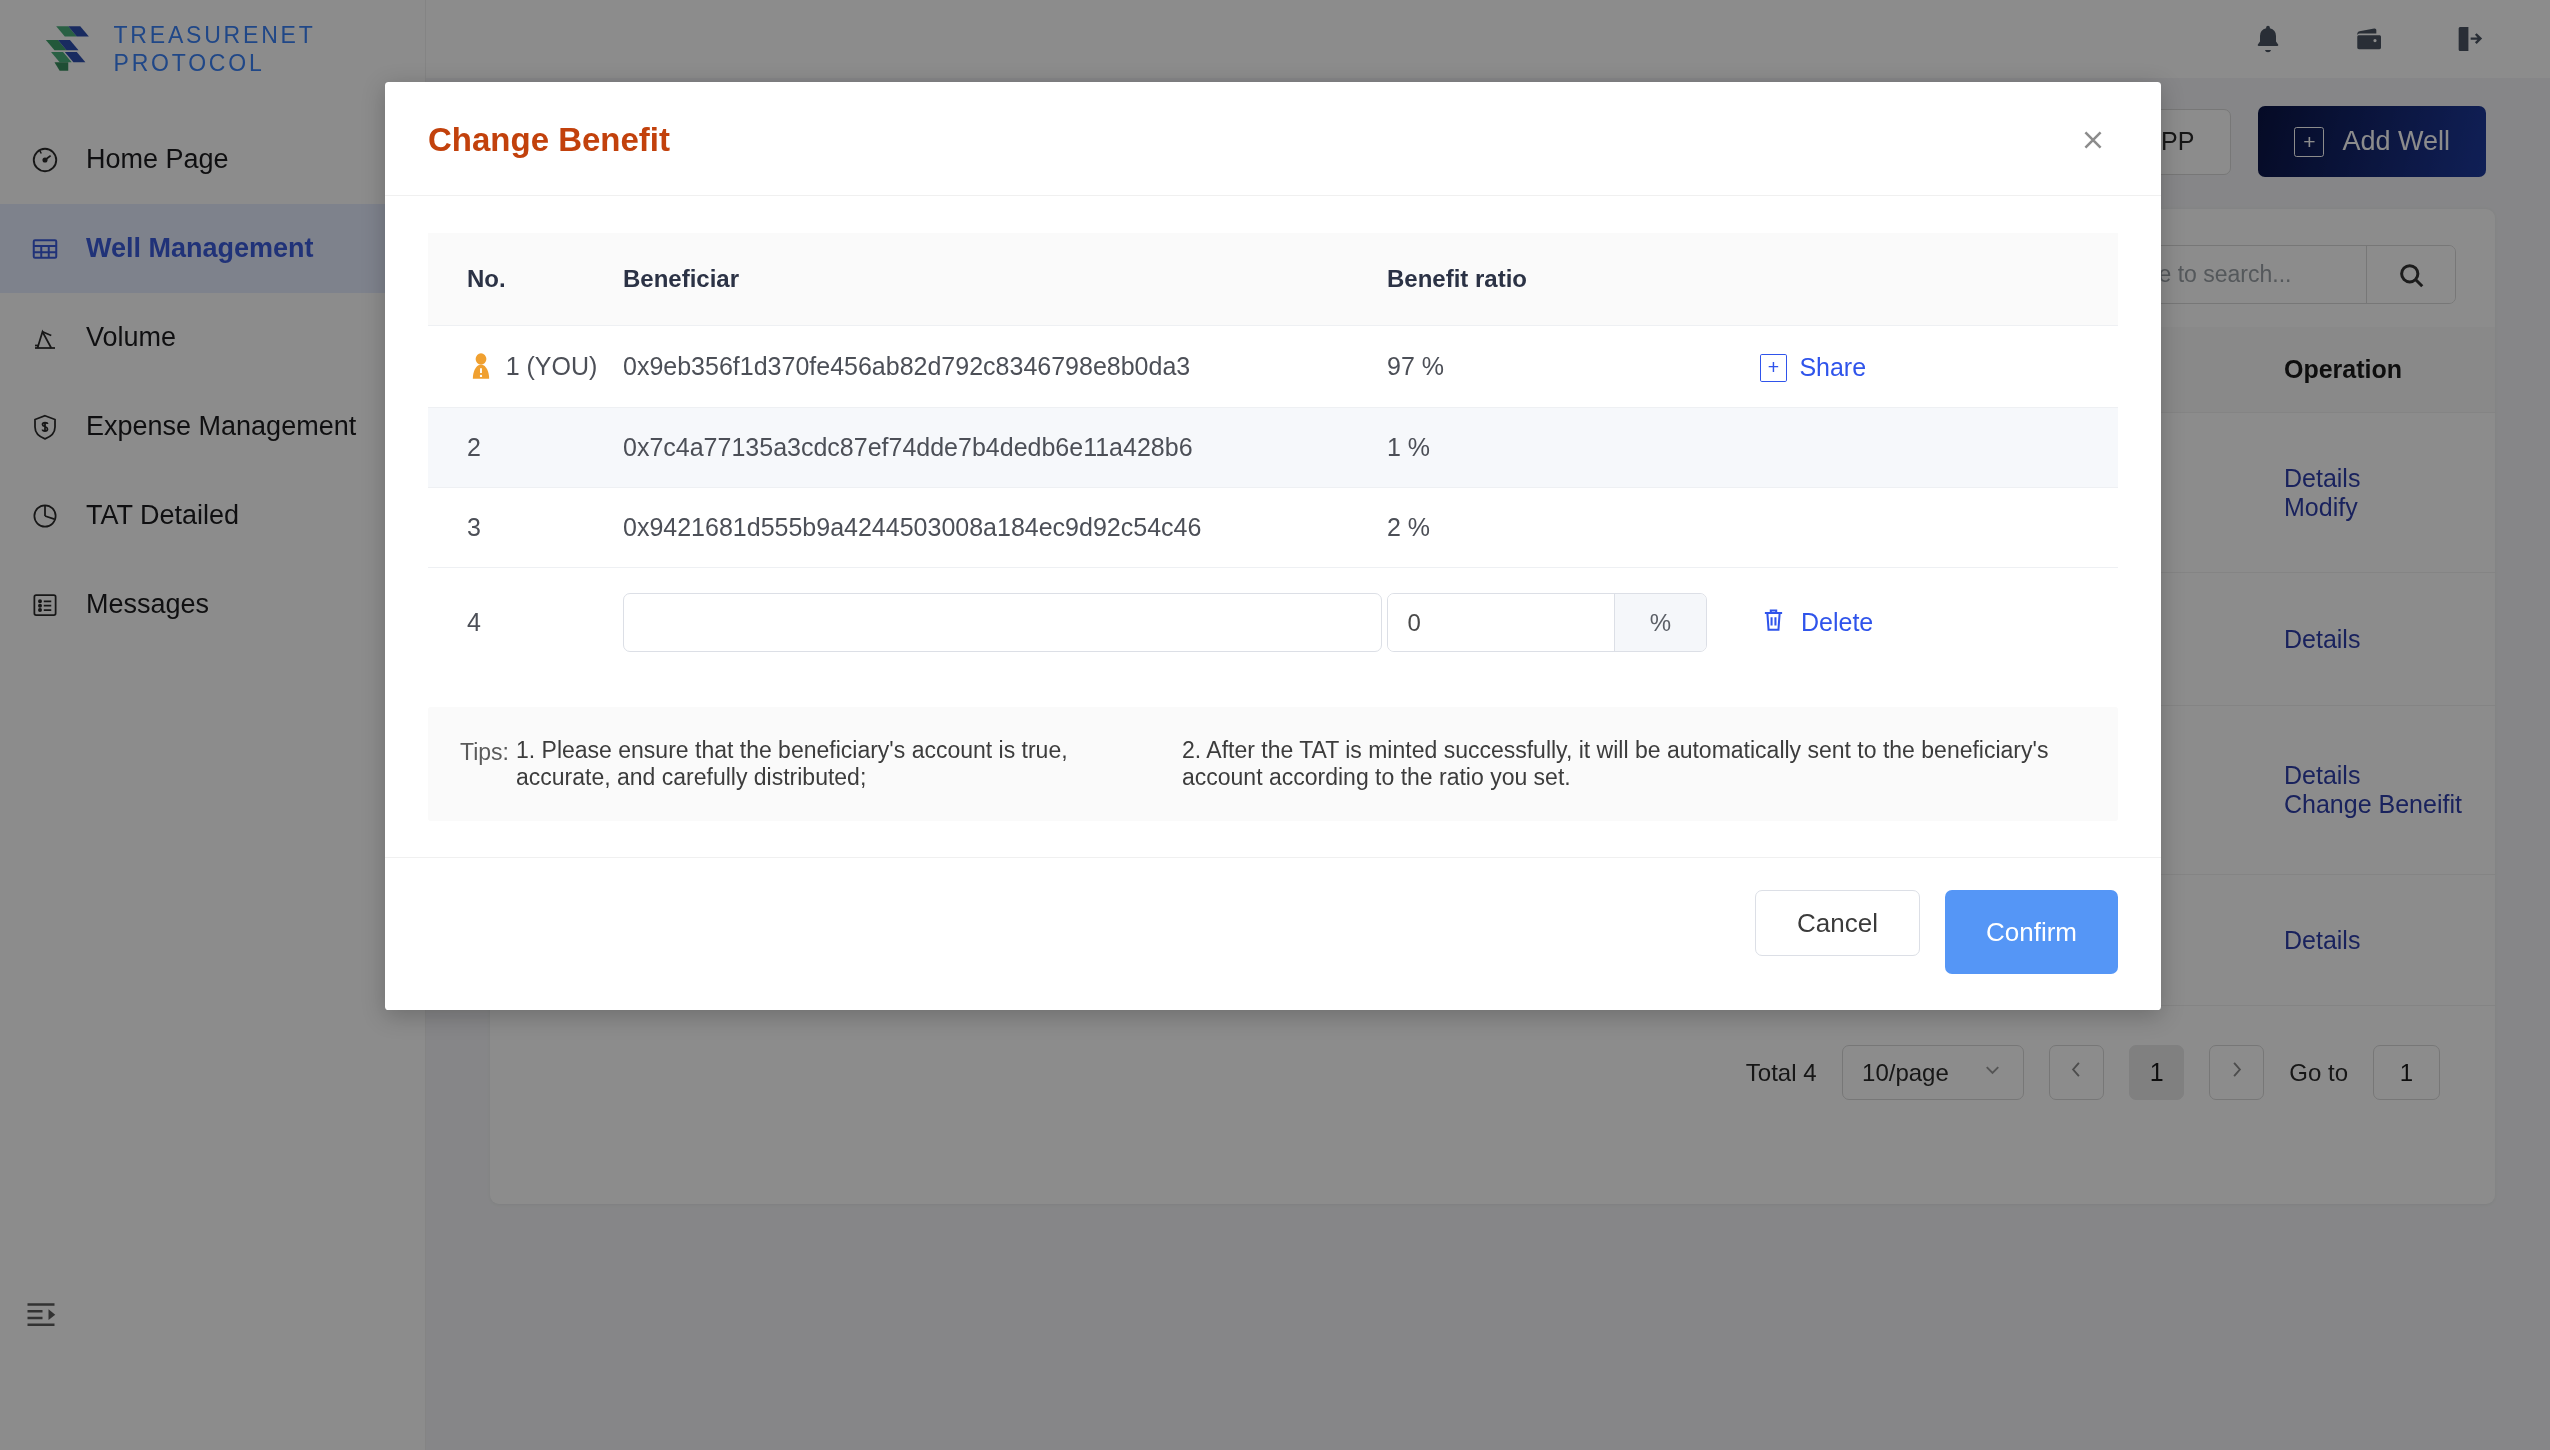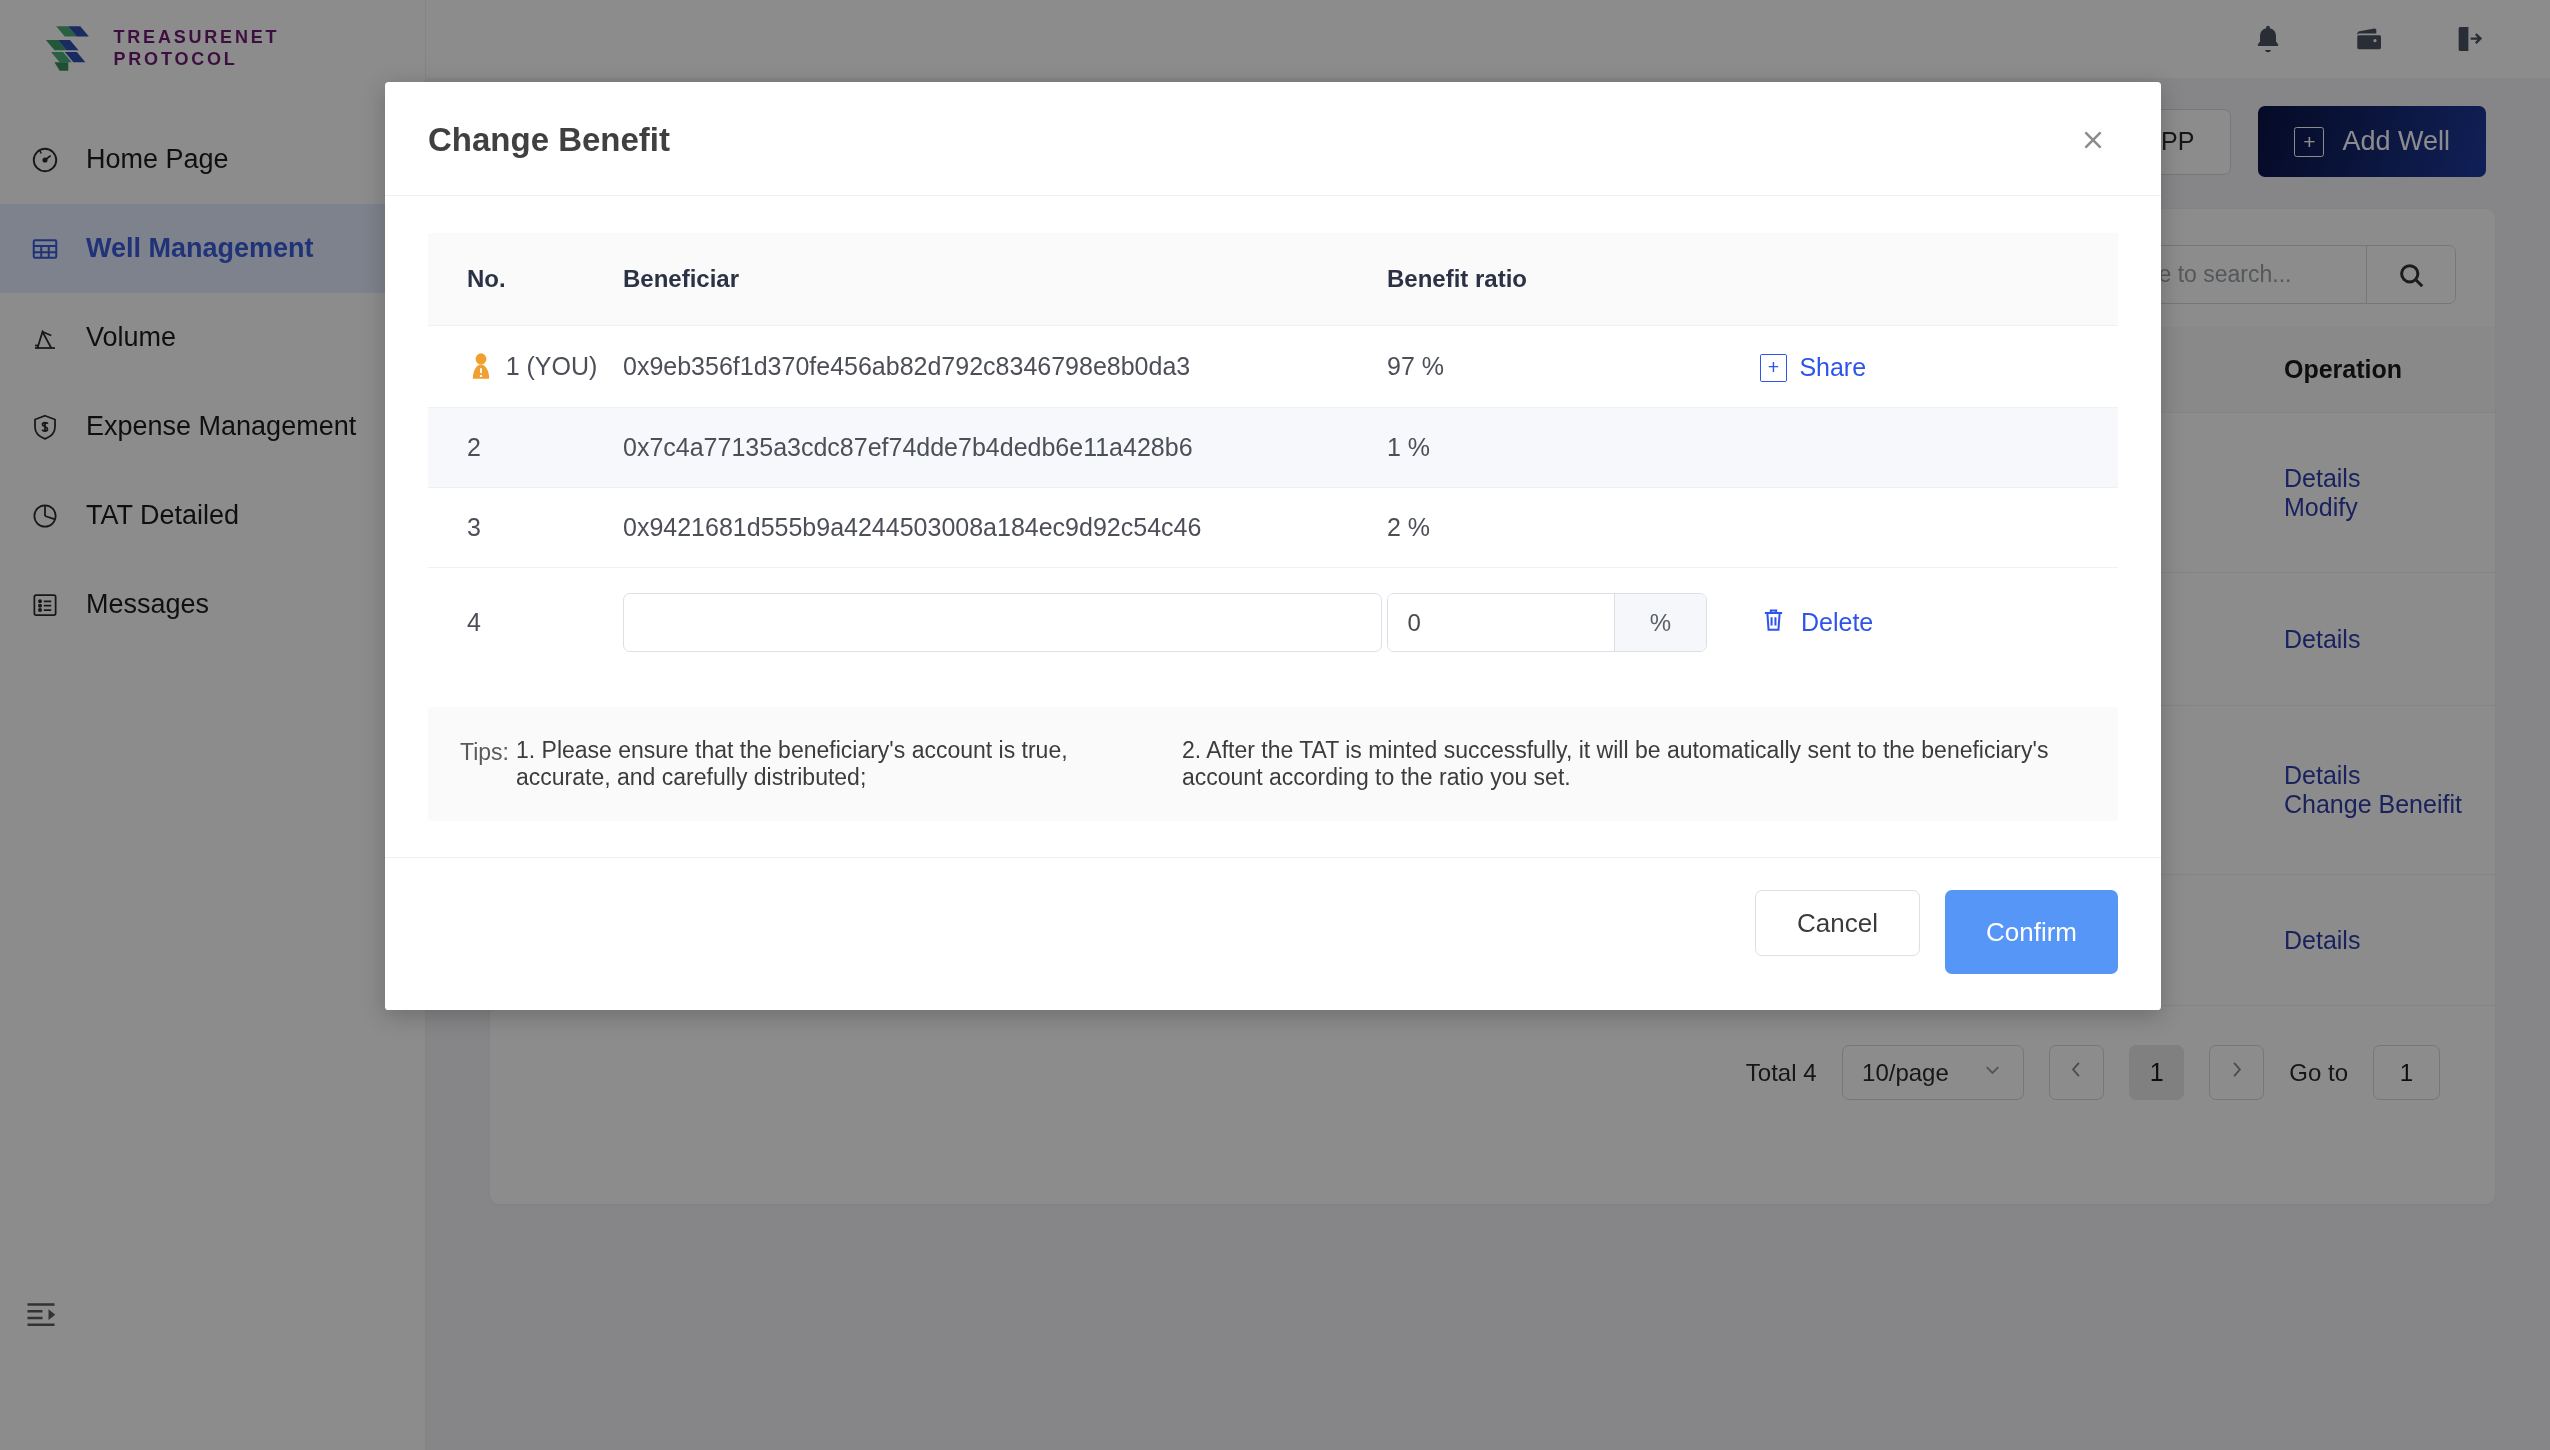--- a/index.html
+++ b/index.html
@@ -16,21 +16,21 @@
 
   
   .sidebar {
     width: 426px; flex: 0 0 426px; background: #ffffff;
     position: relative; border-right: 0.9px solid #f0f0f0;
   }
   .logo-wrap { display: flex; align-items: center; gap: 19.5px; padding: 19.5px 0 0 39px; height: 78px; }
   .logo-mark { width: 55px; height: 55px; flex: 0 0 55px; }
   .logo-text { display: flex; flex-direction: column; line-height: 1.22; }
   .logo-text span {
-    font-size: 18px; letter-spacing: 2.8px; font-weight: 700; color: #701a75;
+    font-size: 23px; letter-spacing: 2.8px; font-weight: 400; color: #3b82f6;
   }
   .nav { margin-top: 37px; }
   .nav-item {
     display: flex; align-items: center; gap: 23px;
     height: 89px; padding-left: 27px; cursor: pointer;
     font-size: 27px; color: #1d1d1f;
   }
   .nav-item.active { background: #e6edff; color: #3b5bdb; font-weight: 600; }
   .nav-ico { width: 36px; height: 36px; flex: 0 0 36px; display: flex; align-items: center; justify-content: center; }
   .nav-ico svg { width: 30px; height: 30px; }
@@ -131,21 +131,21 @@
 
   
   #modal {
     position: absolute; left: 385px; top: 82px; width: 1776px;
     background: #fff; border-radius: 3.6px; box-shadow: 0 5.3px 23px rgba(0,0,0,.22);
   }
   .m-head {
     display: flex; align-items: center; justify-content: space-between;
     padding: 39px 50px 36px 43px; border-bottom: 0.9px solid #f0f0f0;
   }
-  .m-title { font-size: 33px; font-weight: 700; color: #404040; }
+  .m-title { font-size: 33px; font-weight: 700; color: #c2410c; }
   .m-close { width: 37px; height: 37px; cursor: pointer; display: flex; align-items: center; justify-content: center; }
   .m-close svg { width: 28px; height: 28px; stroke: #8c8c8c; stroke-width: 2.2; }
   .m-body { padding: 37px 43px 0 43px; }
 
   table.ben { width: 100%; border-collapse: collapse; table-layout: fixed; }
   table.ben th {
     background: #fafafa; font-size: 24px; font-weight: 700; color: #2b3245; text-align: left;
     padding: 32px 0; border-bottom: 0.9px solid #eef0f3;
   }
   table.ben td {

